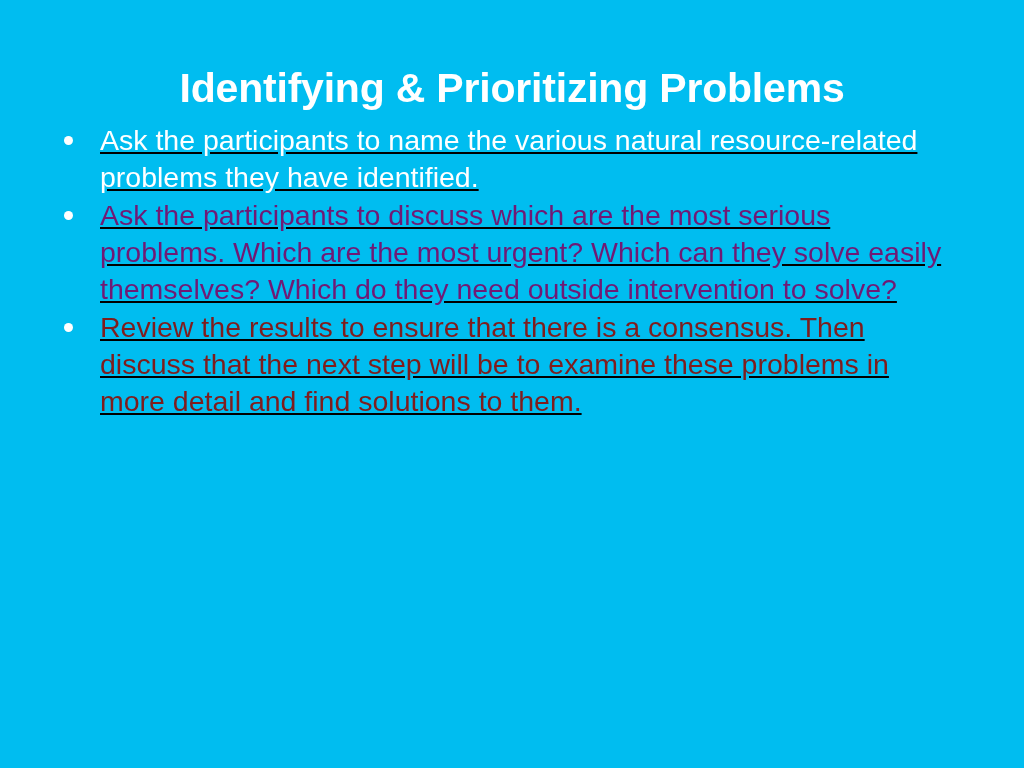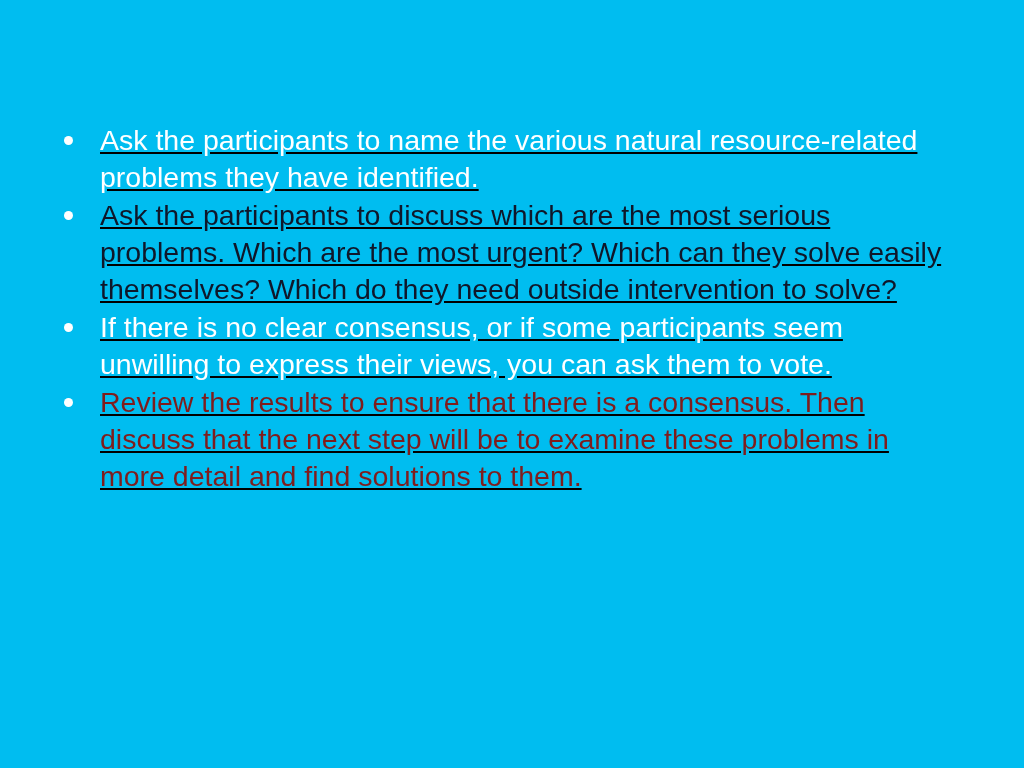--- a/index.html
+++ b/index.html
@@ -75,39 +75,36 @@
 
   .bullet-text {
     display: block;
   }
 </style>
 </head>
 <body style="background: rgb(0, 189, 240);">
 
 <div class="slide" style="background: rgb(0, 189, 240);">
 
+  <h1 class="slide-title" style="color: rgb(255, 255, 255);">Identifying &amp; Prioritizing Problems</h1>
 
   <div class="body-block">
     <ul class="bullet-list">
 
       <li class="bullet-item" style="color: rgb(255, 255, 255);">
         <span class="bullet-marker" style="background: rgb(255, 255, 255);"></span>
         <span class="bullet-text">Ask the participants to name the various natural resource-related problems they have identified.</span>
       </li>
 
-      <li class="bullet-item" style="color: #0f172a;">
+      <li class="bullet-item" style="color: #701a75;">
         <span class="bullet-marker" style="background: rgb(255, 255, 255);"></span>
         <span class="bullet-text">Ask the participants to discuss which are the most serious problems. Which are the most urgent? Which can they solve easily themselves? Which do they need outside intervention to solve?</span>
       </li>
 
 
-      <li class="bullet-item" style="color: rgb(255, 255, 255);">
-        <span class="bullet-marker" style="background: rgb(255, 255, 255);"></span>
-        <span class="bullet-text">If there is no clear consensus, or if some participants seem unwilling to express their views, you can ask them to vote.</span>
-      </li>
 
       <li class="bullet-item" style="color: #7f1d1d;">
         <span class="bullet-marker" style="background: rgb(255, 255, 255);"></span>
         <span class="bullet-text">Review the results to ensure that there is a consensus. Then discuss that the next step will be to examine these problems in more detail and find solutions to them.</span>
       </li>
 
     </ul>
   </div>
 
 </div>

